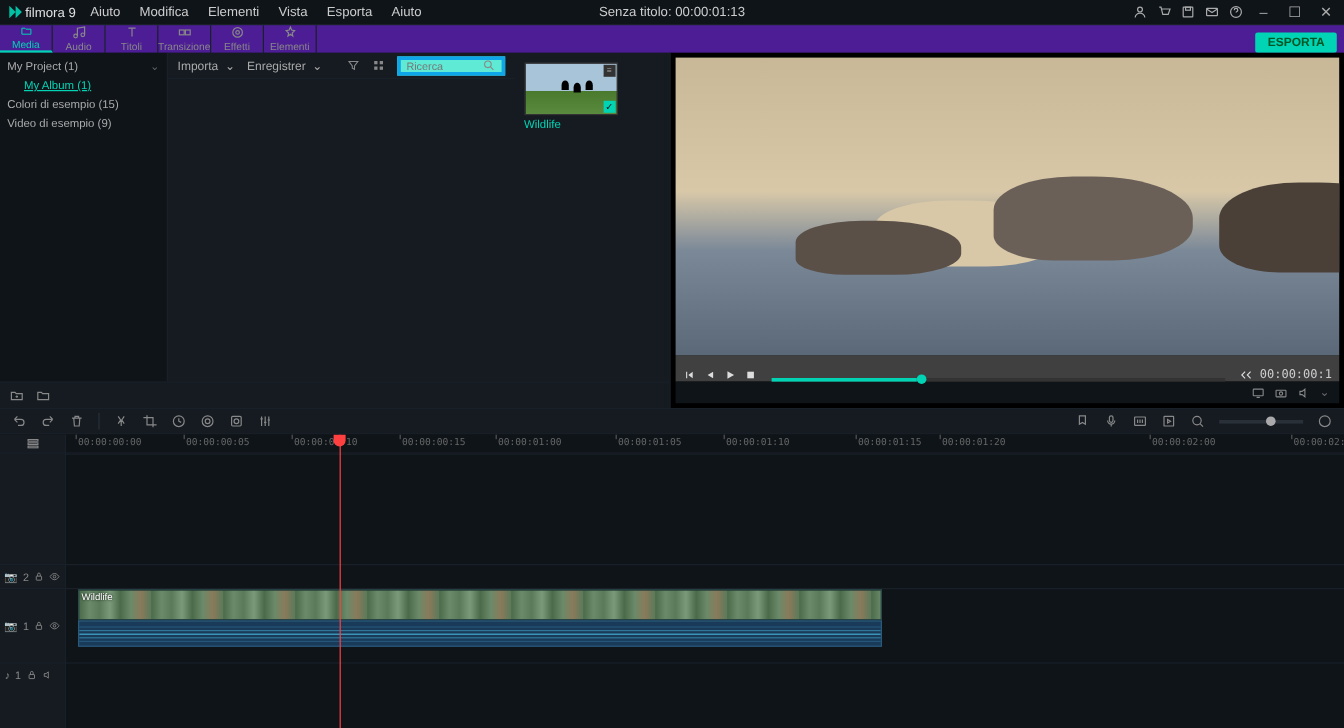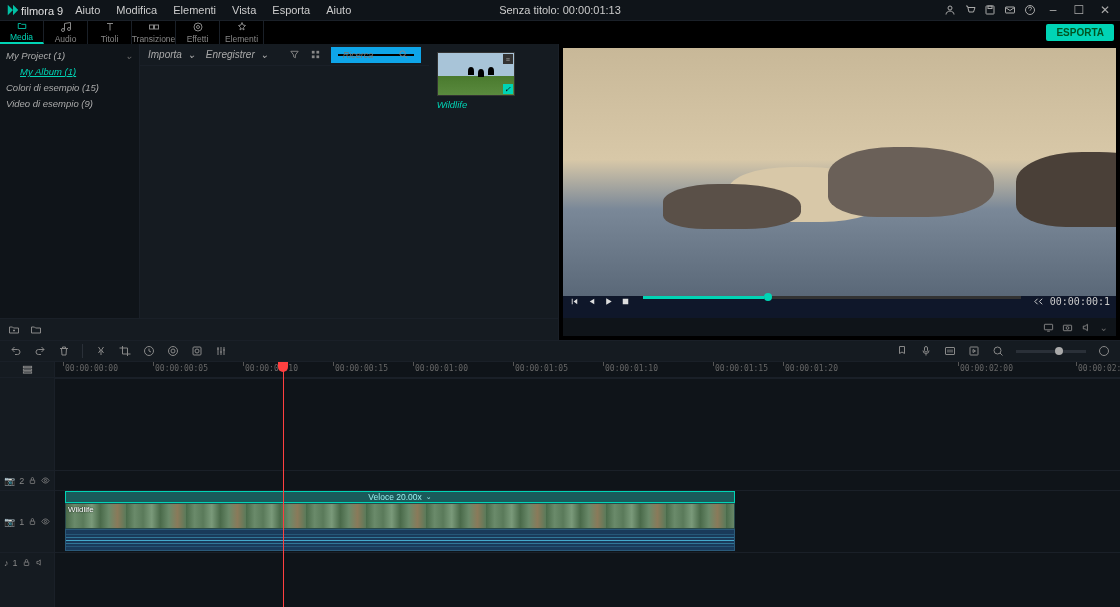--- a/index.html
+++ b/index.html
@@ -7,51 +7,51 @@
 .titlebar { height: 20px; display: flex; align-items: center; background: #0f1419; padding: 0 6px; }
 .logo { display: flex; align-items: flex-end; gap: 1px; margin-right: 12px; }
 .logo-mark { width: 14px; height: 14px; color: #00d4b5; }
 .logo-text { color: #e0e0e0; font-size: 11px; font-weight: 500; }
 .topmenu { display: flex; gap: 16px; }
 .topmenu span { color: #ccc; font-size: 11px; cursor: pointer; }
 .title-center { position: absolute; left: 50%; transform: translateX(-50%); color: #ccc; font-size: 11px; }
 .title-right { margin-left: auto; display: flex; gap: 8px; align-items: center; }
 .title-right svg { width: 12px; height: 12px; color: #aaa; cursor: pointer; }
 .win-btn { width: 18px; text-align: center; color: #aaa; cursor: pointer; font-size: 12px; }
-.toolbar-row { height: 24px; display: flex; align-items: center; background: #000000; border-top: 1px solid #1a2028; }
+.toolbar-row { height: 24px; display: flex; align-items: flex-end; background: #4c1d95; border-top: 1px solid #1a2028; }
 .tb-tabs { display: flex; height: 100%; }
 .tb-tab { width: 44px; display: flex; flex-direction: column; align-items: center; justify-content: center; gap: 1px; color: #888; cursor: pointer; font-size: 8.5px; border-right: 1px solid #1a2028; }
 .tb-tab.active { color: #00d4b5; border-bottom: 2px solid #00d4b5; }
 .tb-tab svg { width: 12px; height: 12px; }
 .export-btn { margin-left: auto; margin-right: 6px; background: #00d4b5; color: #052; padding: 3px 10px; font-size: 10px; font-weight: bold; border-radius: 2px; cursor: pointer; }
 .main-row { display: flex; height: 296px; }
-.left-panel { width: 559px; display: flex; flex-direction: column; background: #151b21; border-right: 1px solid #1a2028; font-style: italic; }
+.left-panel { width: 559px; display: flex; flex-direction: column; background: #151b21; border-right: 1px solid #1a2028; }
 .left-split { display: flex; flex: 1; overflow: hidden; }
 .folder-tree { width: 140px; background: #0f1419; padding: 4px 6px; font-size: 9.5px; color: #aaa; line-height: 16px; border-right: 1px solid #1a2028; }
 .folder-tree .row { display: flex; justify-content: space-between; cursor: pointer; }
 .folder-tree .child { padding-left: 14px; color: #00d4b5; text-decoration: underline; cursor: pointer; }
 .media-area { flex: 1; display: flex; }
 .media-tb { height: 22px; display: flex; align-items: center; gap: 10px; padding: 0 8px; border-bottom: 1px solid #1a2028; }
 .media-tb .dd { color: #aaa; font-size: 10px; cursor: pointer; }
 .media-tb .spacer { flex: 1; }
 .media-tb svg { width: 11px; height: 11px; color: #888; cursor: pointer; }
-.search { background: #000000; border: 7px solid #0ea5e9; height: 16px; width: 90px; display: flex; align-items: center; padding: 0 5px; gap: 4px; color: #777; font-family: monospace; font-size: 9px; }
+.search { background: #5eead4; border: 3px solid #0ea5e9; height: 16px; width: 90px; display: flex; align-items: center; padding: 0 5px; gap: 4px; color: #777; font-family: monospace; font-size: 9px; }
 .thumbs { flex: 1; padding: 8px; display: flex; align-content: flex-start; gap: 8px; }
 .thumb { width: 78px; }
 .thumb-img { width: 78px; height: 44px; background: linear-gradient(to bottom, #a8c4d8 0%, #a8c4d8 55%, #4a7a2e 55%, #5a8a3e 100%); position: relative; border: 1px solid #333; }
 .thumb-img .bird { position: absolute; width: 6px; height: 8px; background: #000; border-radius: 50% 50% 0 0; }
 .thumb-img .chk { position: absolute; bottom: 1px; right: 1px; width: 10px; height: 10px; background: #00d4b5; display: flex; align-items: center; justify-content: center; color: #0a0e12; font-size: 8px; }
 .thumb-img .info { position: absolute; top: 1px; right: 1px; width: 10px; height: 10px; background: #333; color: #aaa; font-size: 7px; display: flex; align-items: center; justify-content: center; }
 .thumb-label { color: #00d4b5; font-size: 9.5px; margin-top: 3px; }
 .left-bottom { height: 22px; display: flex; align-items: center; gap: 10px; padding: 0 8px; border-top: 1px solid #1a2028; }
 .left-bottom svg { width: 12px; height: 12px; color: #888; cursor: pointer; }
 .preview-panel { flex: 1; background: #000; display: flex; flex-direction: column; padding: 4px; }
 .preview-img { flex: 1; background: linear-gradient(to bottom, #c8b898 0%, #d8c8a8 45%, #7a8898 65%, #5a6878 100%); position: relative; overflow: hidden; }
 .seal { position: absolute; border-radius: 40% 50% 40% 30%; }
-.preview-controls { height: 22px; display: flex; align-items: flex-start; gap: 6px; padding: 0 6px; background: #0f172a; }
+.preview-controls { height: 22px; display: flex; align-items: flex-end; gap: 6px; padding: 0 6px; background: #404040; }
 .preview-controls svg { width: 11px; height: 11px; color: #ddd; cursor: pointer; }
 .progress { flex: 1; height: 3px; background: #333; position: relative; margin: 0 6px; }
 .progress-fill { position: absolute; left: 0; top: 0; height: 100%; width: 32%; background: #00d4b5; }
 .progress-knob { position: absolute; left: 32%; top: -3px; width: 8px; height: 8px; background: #00d4b5; border-radius: 50%; }
 .tc { font-family: monospace; color: #ccc; font-size: 10px; }
 .preview-bottom { height: 18px; display: flex; justify-content: flex-end; gap: 8px; align-items: center; padding: 0 8px; background: #0f1419; }
 .preview-bottom svg { width: 11px; height: 11px; color: #888; cursor: pointer; }
 .timeline-tb { height: 22px; display: flex; align-items: center; gap: 12px; padding: 0 10px; background: #151b21; border-top: 1px solid #1a2028; border-bottom: 1px solid #1a2028; }
 .timeline-tb svg { width: 12px; height: 12px; color: #888; cursor: pointer; }
 .timeline-tb .sep { width: 1px; height: 14px; background: #2a3038; }
@@ -394,24 +394,20 @@
       <span class="tick" style="left:905px">00:00:02:00</span>
       <span class="tick" style="left:1023px">00:00:02:05</span>
     </div>
     <div class="playhead">
         <div class="playhead-top"></div>
       </div>
     <div class="track-row" style="height:92px"></div>
     <div class="track-row" style="height:20px"></div>
     <div class="track-row" style="height:62px">
       <div class="clip">
-        <div class="clip-speed">
-            <span>Veloce 20.00x</span> 
-            <span style="font-size:7px">⌄</span>
-          </div>
         <div class="clip-vid">
             <span class="clip-vid-label">Wildlife</span>
           </div>
         <div class="clip-aud">
             <div class="wave"></div>
           </div>
       </div>
     </div>
     <div class="track-row" style="height:20px"></div>
   </div>

